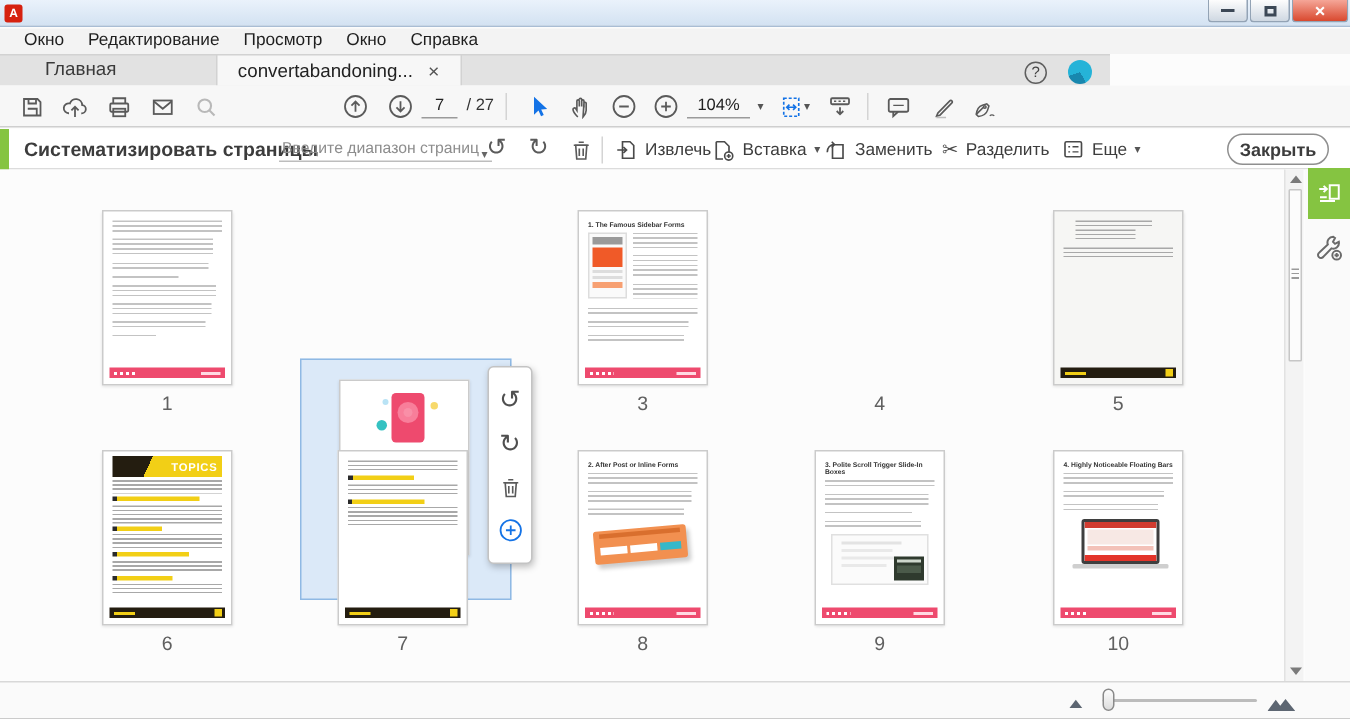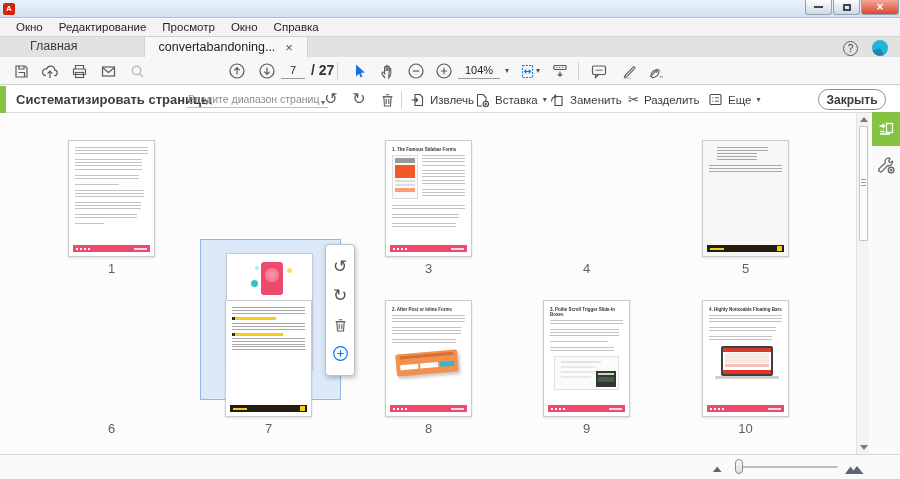--- a/index.html
+++ b/index.html
@@ -22,39 +22,39 @@
     border-radius:0 0 3px 3px;margin-right:1px;}
   .wbtn.close{width:38px;background:linear-gradient(#f5a698,#d9492f);}
   .minbar{width:9px;height:2px;background:#3c4856;}
   .maxbox{width:8px;height:7px;border:2px solid #3c4856;}
   .xglyph{color:#fff;font-size:12px;font-weight:bold;line-height:1;}
   
   .menubar{position:absolute;left:0;top:19px;width:900px;height:17px;background:#f3f3f3;
     display:flex;align-items:center;padding-left:8px;gap:0;}
   .menu-item{font-size:11.5px;color:#1f1f1f;padding:0 8px;line-height:17px;cursor:default;}
   
-  .tabbar{position:absolute;left:0;top:36px;width:900px;height:21px;background:#e2e2e2;
+  .tabbar{position:absolute;left:0;top:36px;width:740px;height:21px;background:#e2e2e2;
     border-top:1px solid #d2d2d2;display:flex;align-items:flex-end;}
   .tab{font-size:12.5px;color:#3a3a3a;padding:0 24px;line-height:20px;height:21px;}
   .tab.doc{background:#f7f7f7;border:1px solid #d2d2d2;border-bottom:none;color:#222;
     display:flex;align-items:center;gap:10px;padding:0 14px;margin-left:42px;}
   .tabx{font-size:13px;color:#555;line-height:1;}
   .tab-right{position:absolute;right:12px;top:3px;display:flex;align-items:center;gap:14px;}
   .helpc{width:15px;height:15px;border:1px solid #5e5e5e;border-radius:50%;font-size:10px;
     color:#444;display:flex;align-items:center;justify-content:center;}
   .avatar{width:16px;height:16px;border-radius:50%;
     background:conic-gradient(from 150deg,#1887ae 0 100deg,#25b3d8 100deg 360deg);}
   
   .toolbar{position:absolute;left:0;top:57px;width:900px;height:28px;background:#f7f7f7;
     border-bottom:1px solid #cfcfcf;}
   .tbi{position:absolute;top:5px;width:18px;height:18px;display:flex;align-items:center;justify-content:center;}
   .tdiv{position:absolute;top:5px;width:1px;height:18px;background:#d4d4d4;}
   .pagebox{position:absolute;left:281px;top:5px;width:24px;height:17px;border-bottom:1px solid #9a9a9a;
     font-size:11px;color:#222;text-align:center;line-height:17px;background:transparent;}
-  .pagetotal{position:absolute;left:311px;top:5px;font-size:14px;color:#333;line-height:17px;font-weight:bold;}
+  .pagetotal{position:absolute;left:311px;top:5px;font-size:11px;color:#333;line-height:17px;}
   .zoomval{position:absolute;left:458px;top:5px;width:42px;height:17px;border-bottom:1px solid #9a9a9a;
     font-size:11px;color:#222;text-align:center;line-height:17px;}
   .caret{position:absolute;top:9px;font-size:8px;color:#555;line-height:10px;}
   .sharebtn{position:absolute;right:8px;top:3px;height:22px;padding:0 13px;border-radius:12px;
     background:#1473e6;color:#fff;font-size:12px;display:flex;align-items:center;gap:6px;border:none;}
   
   .orgbar{position:absolute;left:0;top:86px;width:900px;height:27px;background:#fff;
     border-bottom:1px solid #dcdcdc;}
   .greenstrip{position:absolute;left:0;top:0;width:6px;height:27px;background:#85c441;}
   .orgtitle{position:absolute;left:16px;top:0;font-size:13px;font-weight:bold;color:#3c3c3c;line-height:27px;}
@@ -406,20 +406,37 @@
     <div class="thumb" style="left:702px;top:27px;background:#f6f6f4">
       <div class="tpad">
         <div class="txd" style="height:4px;width:70%;margin-left:8px"></div>
         <div class="txd" style="height:8px;width:55%;margin-left:8px"></div>
         <div class="txd" style="height:7px;margin-top:4px"></div>
       </div>
       <div class="fb"></div>
     </div>
     <div class="pnum" style="left:702px;top:148px">5</div>
 
+    <div class="thumb" style="left:68px;top:187px">
+      <div class="tpad" style="padding-top:3px">
+        <div style="height:14px;background:linear-gradient(115deg,#241d10 0 34%,#f2cf16 34% 100%);display:flex;align-items:center;justify-content:flex-end;padding-right:3px;margin-bottom:2px">
+          <span class="minititle" style="font-size:7.5px;color:#fff;letter-spacing:.5px">TOPICS</span>
+        </div>
+        <div class="txd" style="height:9px"></div>
+        <div class="sub" style="width:80%"></div>
+        <div class="txd" style="height:12px"></div>
+        <div class="sub" style="width:45%"></div>
+        <div class="txd" style="height:10px"></div>
+        <div class="sub" style="width:70%"></div>
+        <div class="txd" style="height:8px"></div>
+        <div class="sub" style="width:55%"></div>
+        <div class="txd" style="height:8px"></div>
+      </div>
+      <div class="fb"></div>
+    </div>
     <div class="pnum" style="left:68px;top:308px">6</div>
 
     <div class="thumb" style="left:225px;top:187px">
       <div class="tpad">
         <div class="txd" style="height:8px"></div>
         <div class="sub" style="width:60%"></div>
         <div class="txd" style="height:8px"></div>
         <div class="sub" style="width:70%"></div>
         <div class="txd" style="height:12px"></div>
       </div>

